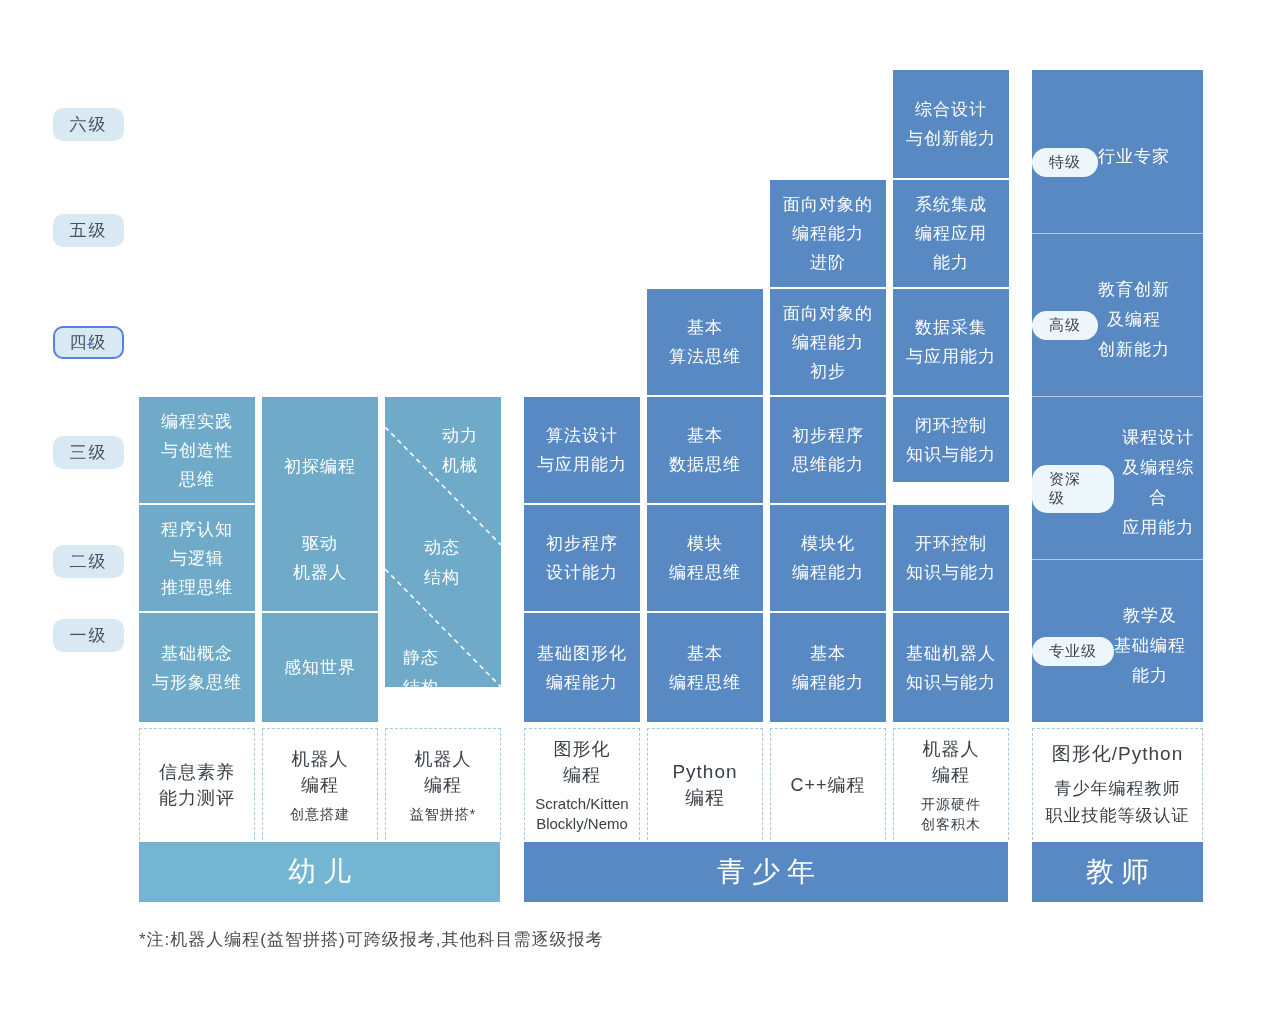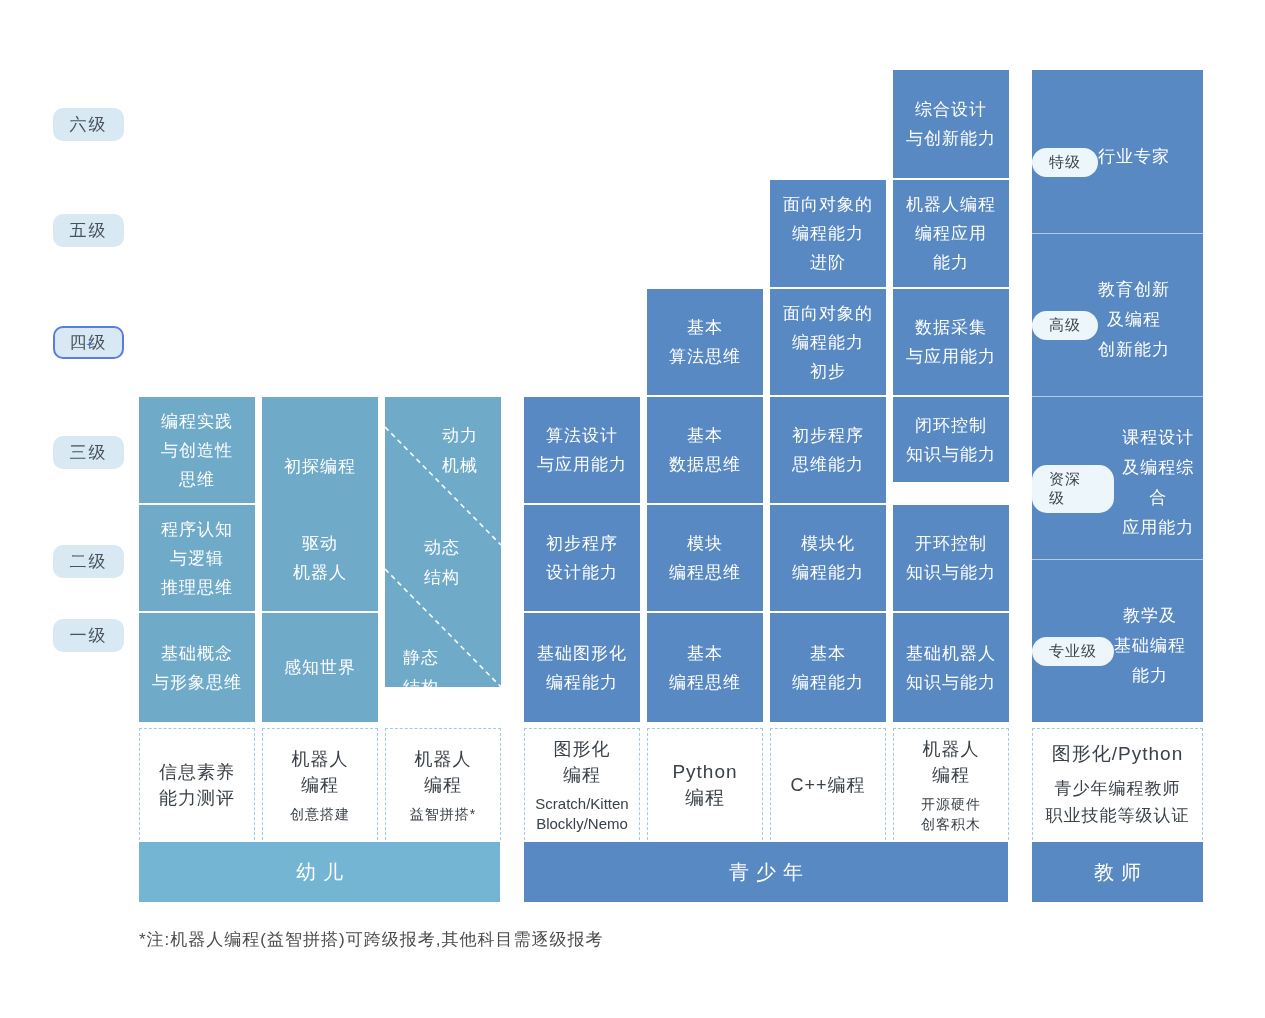--- a/index.html
+++ b/index.html
@@ -75,21 +75,21 @@
   .label-title{font-size:18px;line-height:26px;letter-spacing:1px;white-space:pre-line;}
   .label-sub{font-size:14px;line-height:20px;letter-spacing:1px;margin-top:6px;white-space:pre-line;}
   .label-sub.latin{font-size:15px;letter-spacing:0;}
   .label-title.latin{font-size:19px;}
   .label-sub.big{font-size:17px;line-height:27px;margin-top:8px;}
 
   
   .bar{
     position:absolute;top:842px;height:60px;
     display:flex;align-items:center;justify-content:center;
-    color:#fff;font-size:20px;letter-spacing:7px;text-indent:7px;
+    color:#fff;font-size:28px;letter-spacing:7px;text-indent:7px;
   }
   .bar.kids{background:var(--kids-bar);}
   .bar.youth,.bar.teacher{background:var(--youth-bar);}
 
   .footnote{
     position:absolute;left:139px;top:928px;
     font-size:17px;letter-spacing:1px;color:var(--footnote-text);
   }
 </style>
 </head>
@@ -181,21 +181,21 @@
 思维能力</div>
     <div class="cell" style="top:325px;height:106px">模块化
 编程能力</div>
     <div class="cell" style="top:433px;height:109px">基本
 编程能力</div>
   </div>
 
   <div class="col dark" style="left:893px;top:70px;height:652px">
     <div class="cell" style="top:0;height:108px">综合设计
 与创新能力</div>
-    <div class="cell" style="top:110px;height:107px">机器人编程
+    <div class="cell" style="top:110px;height:107px">系统集成
 编程应用
 能力</div>
     <div class="cell" style="top:219px;height:106px">数据采集
 与应用能力</div>
     <div class="cell" style="top:327px;height:85px">闭环控制
 知识与能力</div>
     <div class="cell" style="top:435px;height:106px">开环控制
 知识与能力</div>
     <div class="cell" style="top:543px;height:109px">基础机器人
 知识与能力</div>

